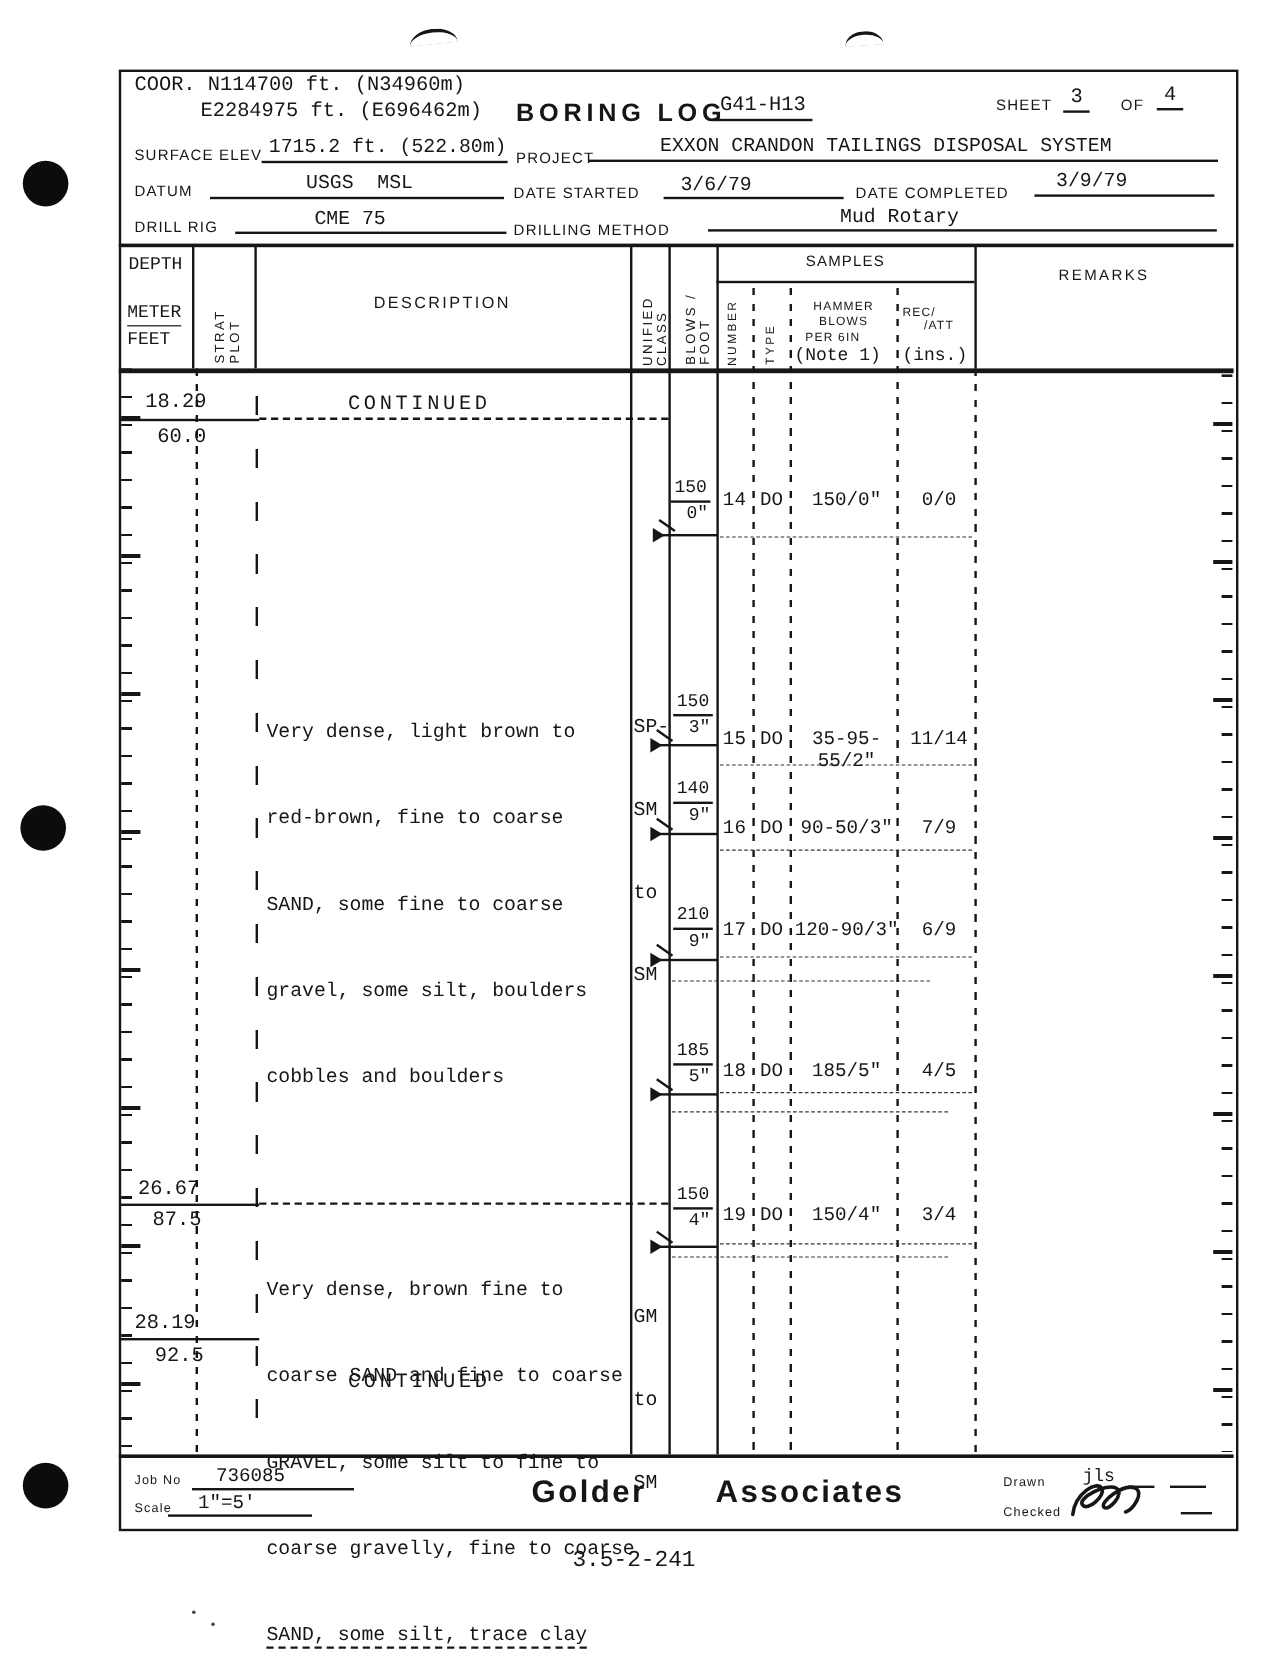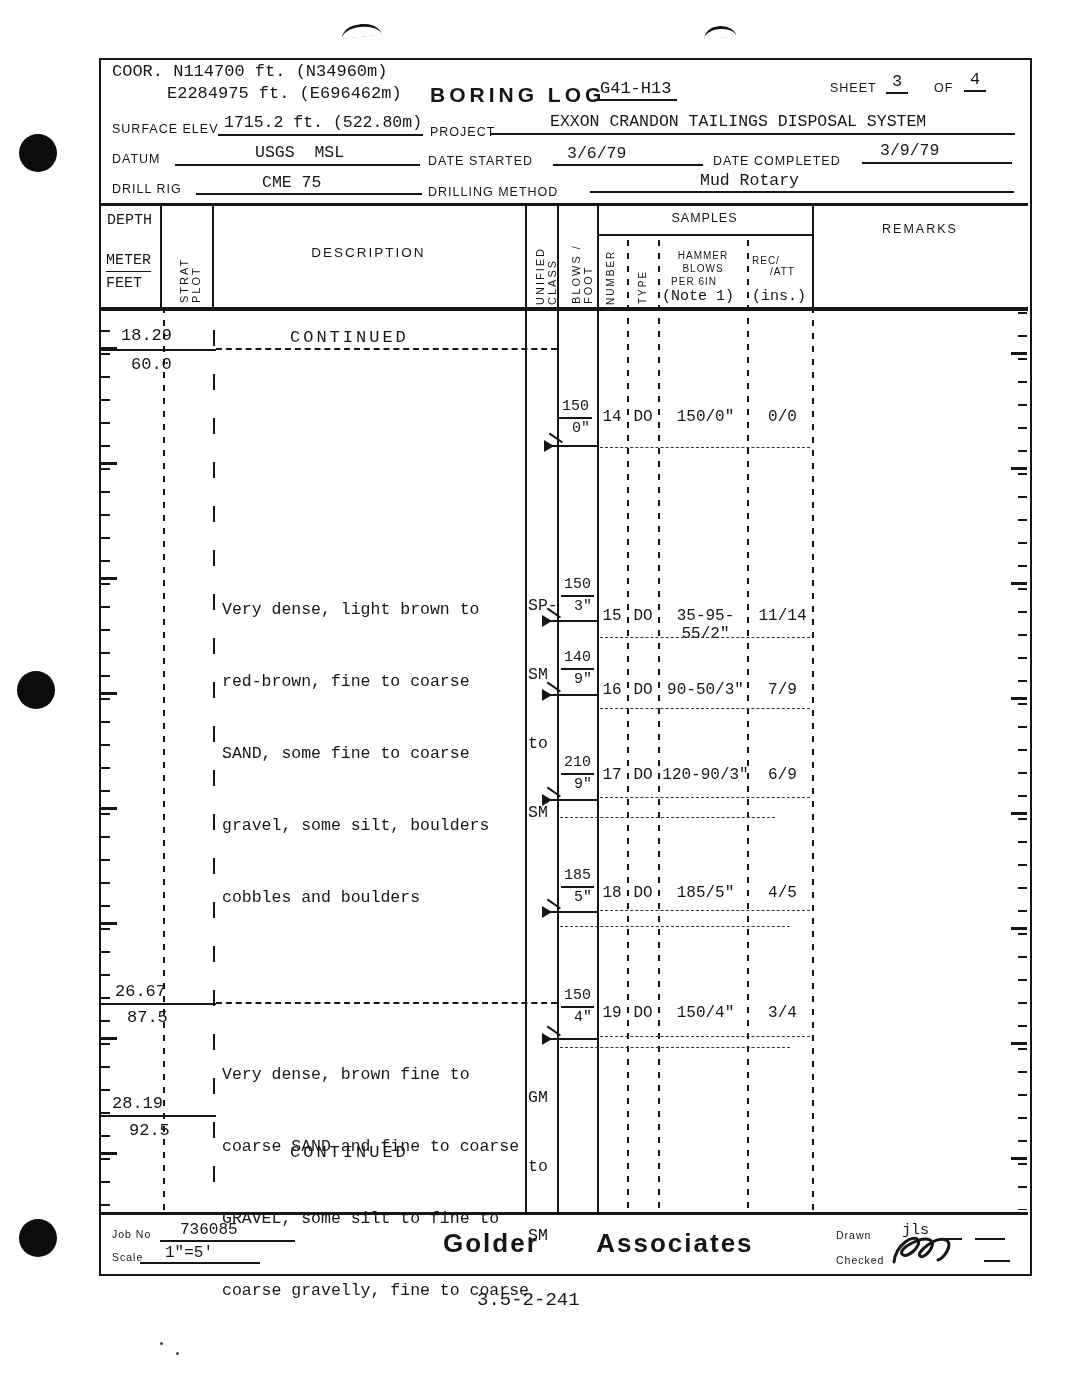--- a/index.html
+++ b/index.html
@@ -176,20 +176,21 @@
   <div class="t mono17" style="left:115px;top:982px;">26.67</div>
   <div class="hthick" style="left:100px;top:1003px;width:116px;height:2px;"></div>
   <div class="hdash" style="left:216px;top:1002px;width:341px;"></div>
   <div class="t mono17" style="left:127px;top:1008px;text-align:center;">87.5</div>
 
   <div class="desc" style="left:222px;top:1015px;">
     <div>Very dense, brown fine to</div>
     <div>coarse SAND and fine to coarse</div>
     <div>GRAVEL, some silt to fine to</div>
     <div>coarse gravelly, fine to coarse</div>
+    <div><span class="dashu">SAND, some silt, trace clay</span></div>
   </div>
   <div class="uclass" style="left:528px;top:1040px;">
     <div>GM</div>
     <div>to</div>
     <div>SM</div>
   </div>
 
   <div class="t mono17" style="left:112px;top:1094px;">28.19</div>
   <div class="hthick" style="left:100px;top:1115px;width:116px;height:2px;"></div>
   <div class="t mono17" style="left:129px;top:1121px;">92.5</div>

